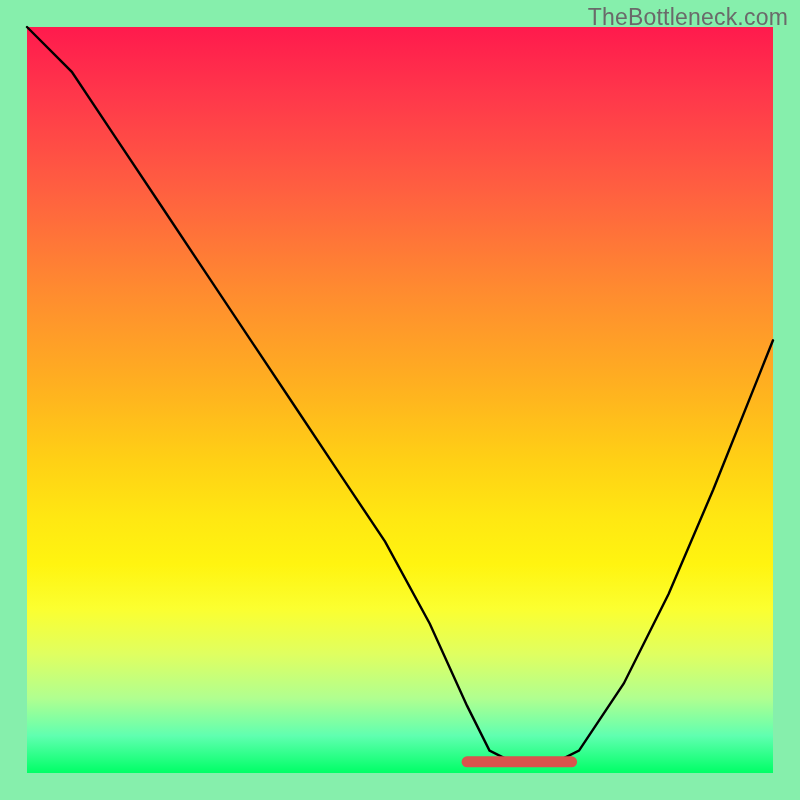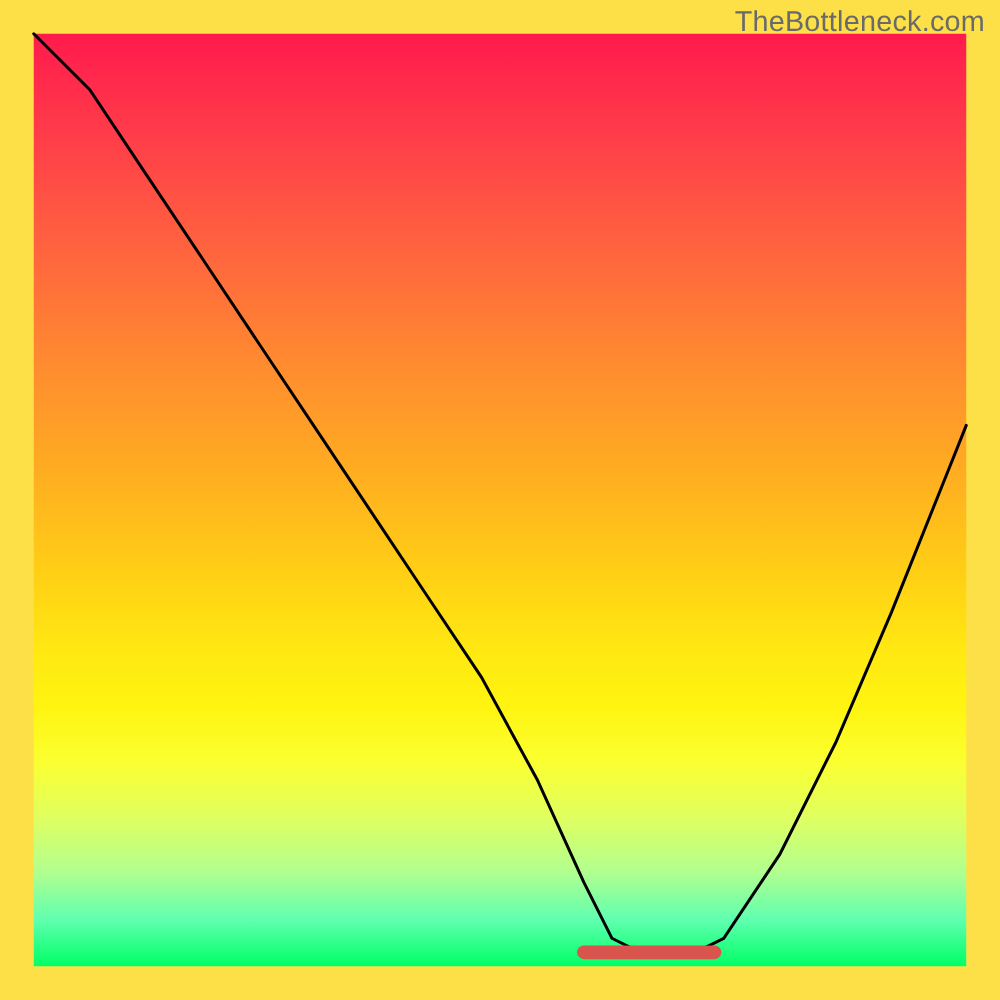--- a/index.html
+++ b/index.html
@@ -1,20 +1,20 @@
 <!DOCTYPE html>
 <html><head>
 <meta charset="utf-8">
 <style>
   * { margin: 0; padding: 0; box-sizing: border-box; }
   html, body { width: 800px; height: 800px; overflow: hidden; }
   .frame {
     width: 800px;
     height: 800px;
-    background: #fde047;
+    background: #86efac;
     position: relative;
   }
   .plot-area {
     position: absolute;
     left: 27px;
     top: 27px;
     width: 746px;
     height: 746px;
     background: linear-gradient(to bottom,
       #ff1a4d 0%,

